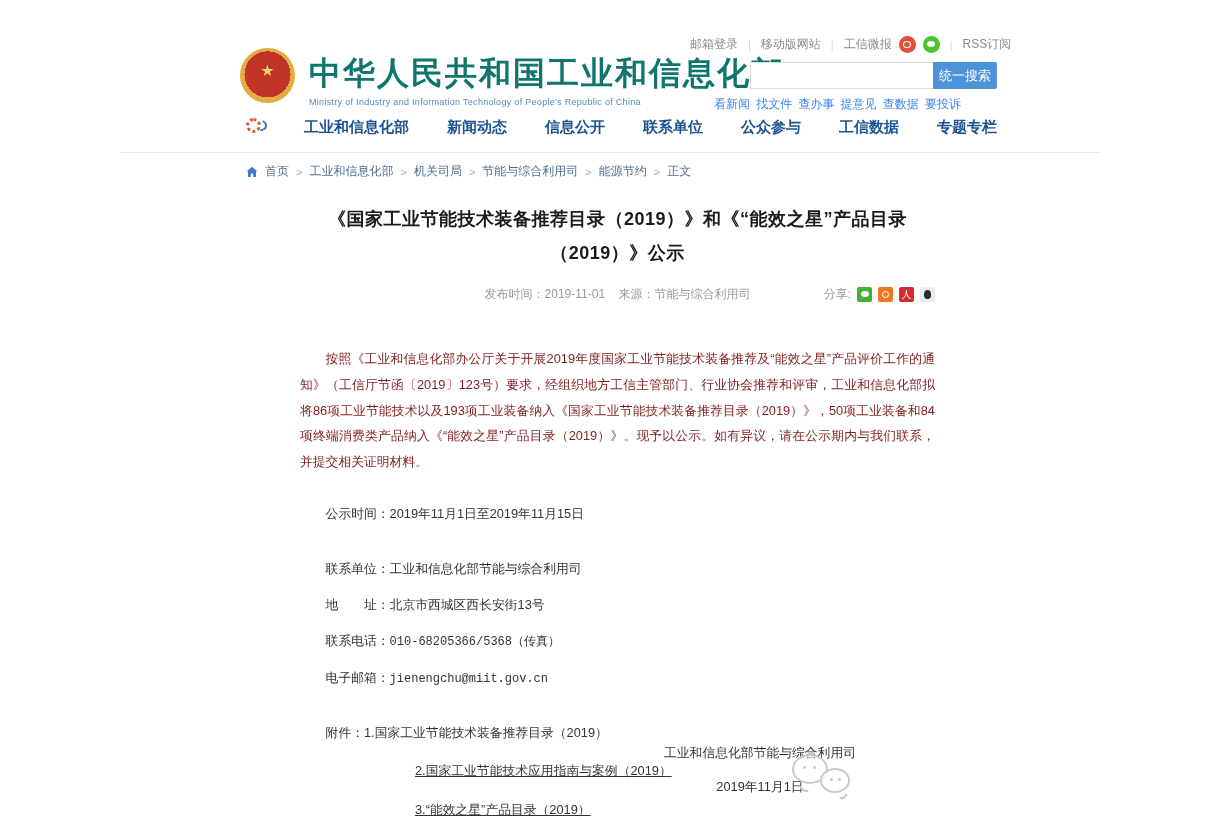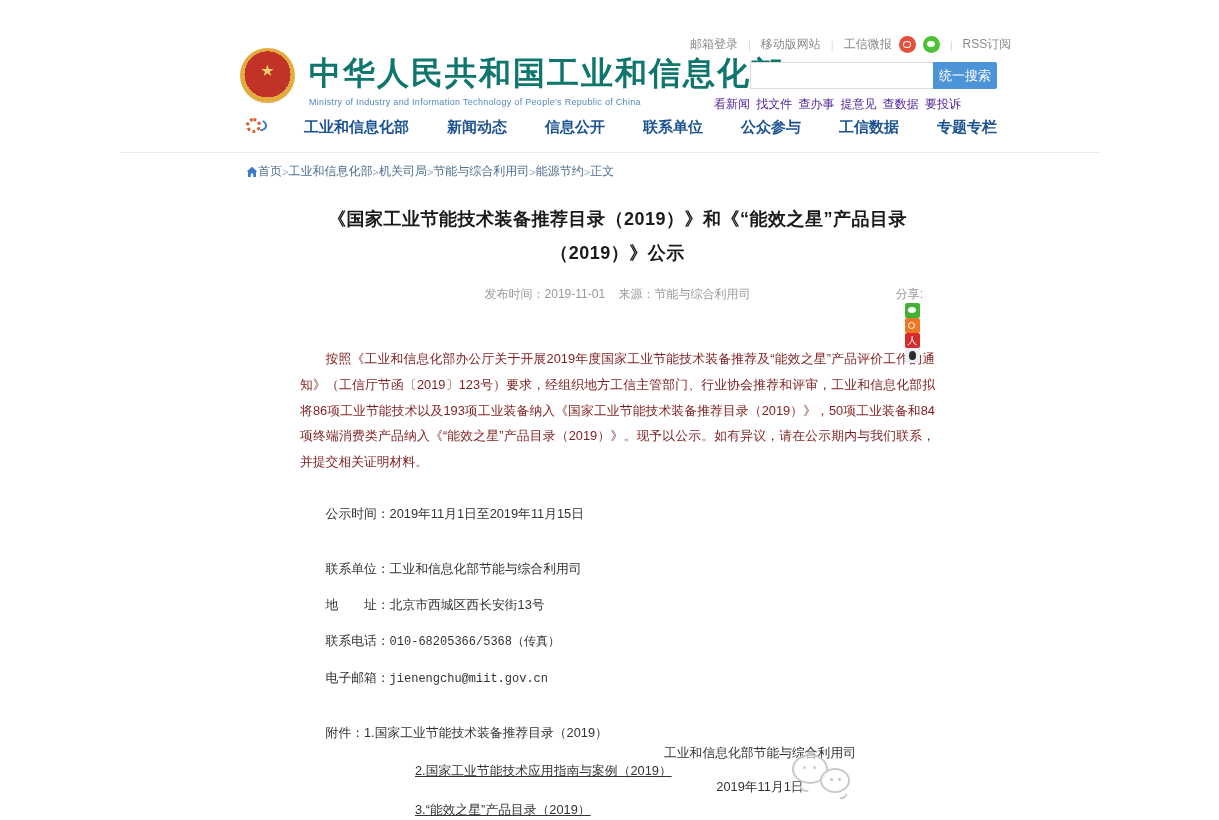--- a/index.html
+++ b/index.html
@@ -24,43 +24,43 @@
   .emblem .star { position:absolute; left:50%; top:42%; transform:translate(-50%,-50%); color:#f3d169; font-size:16px; line-height:1; }
   .site-text { margin-left:14px; padding-top:6px; }
   .site-title { font-size:32px; font-weight:bold; color:#0f766e; letter-spacing:2px; line-height:1.2; }
   .site-subtitle { font-size:9px; color:#5588c2; margin-top:5px; letter-spacing:.3px; }
 
   
   .search-box { position:absolute; left:750px; top:62px; width:247px; height:27px; display:flex; }
   .search-input { flex:1; height:27px; border:1px solid #dcdcdc; border-right:none; outline:none; padding:0 8px; font-size:12px; color:#333; }
   .search-btn { width:64px; height:27px; background:#4d93d8; color:#fff; border:none; font-size:13px; cursor:pointer; border-radius:0 2px 2px 0; }
   .quick-links { position:absolute; left:714px; top:96px; width:247px; display:flex; justify-content:space-between; font-size:12px; color:#7a7a7a; }
-  .quick-links a { color:#4c1d95; text-decoration:none; cursor:pointer; }
+  .quick-links a { color:#3b82f6; text-decoration:none; cursor:pointer; }
 
   
   .nav { position:absolute; left:246px; top:117px; display:flex; align-items:center; gap:38px; }
   .miit-mark { width:20px; height:20px; position:relative; cursor:pointer; }
   .miit-mark .gear { position:absolute; left:0; top:1px; width:15px; height:15px; border:3px dotted #e0562a; border-radius:50%; }
   .miit-mark .swoosh { position:absolute; right:-1px; top:3px; width:11px; height:11px; border:2px solid transparent; border-right-color:#3a77c0; border-bottom-color:#3a77c0; border-radius:50%; transform:rotate(-30deg); }
   .nav a { font-size:15px; font-weight:bold; color:#1b5291; text-decoration:none; cursor:pointer; white-space:nowrap; }
 
   .header-divider { position:absolute; left:120px; top:152px; width:980px; height:1px; background:#ebebeb; }
 
   
-  .breadcrumb { position:absolute; left:246px; top:163px; font-size:12px; color:#4e6e8f; display:flex; align-items:center; }
+  .breadcrumb { position:absolute; left:246px; top:163px; font-size:12px; color:#4e6e8f; display:flex; align-items:center; gap:7px; }
   .breadcrumb a { color:#4e6e8f; text-decoration:none; cursor:pointer; }
   .breadcrumb .gt { color:#9ab0c4; font-size:11px; }
   .home-ic { display:inline-flex; align-items:center; }
 
   
   .article { position:absolute; left:300px; top:202px; width:635px; color:#333; }
   .a-title { font-size:18px; font-weight:bold; color:#1a1a1a; text-align:center; line-height:1.9; letter-spacing:.5px; }
   .meta-row { position:relative; margin-top:16px; font-size:12px; color:#9a9a9a; text-align:center; height:20px; }
   .meta-row .meta-src { margin-left:10px; }
-  .share { position:absolute; right:12px; top:0; display:flex; align-items:center; color:#9a9a9a;flex-direction:column; }
+  .share { position:absolute; right:0; top:0; display:flex; align-items:center; color:#9a9a9a; }
   .si { display:inline-block; width:15px; height:15px; border-radius:2px; margin-left:6px; position:relative; cursor:pointer; }
   .si-wechat { background:#43b134; }
   .si-wechat::after { content:""; position:absolute; left:3.5px; top:4px; width:8px; height:6px; background:#fff; border-radius:50%; }
   .si-weibo { background:#ef7722; }
   .si-weibo::after { content:""; position:absolute; left:3.5px; top:3.5px; width:5px; height:5px; border:1.5px solid #fff; border-radius:50%; }
   .si-renren { background:#d52b2b; color:#fff; font-size:10px; line-height:15px; text-align:center; }
   .si-qq { background:#e9edf1; }
   .si-qq::after { content:""; position:absolute; left:4px; top:3px; width:7px; height:9px; background:#2b2b2b; border-radius:50% 50% 45% 45%; }
 
   .a-body { margin-top:40px; font-size:12.8px; line-height:2; text-align:justify; text-indent:2em; color:#7f1d1d; }

